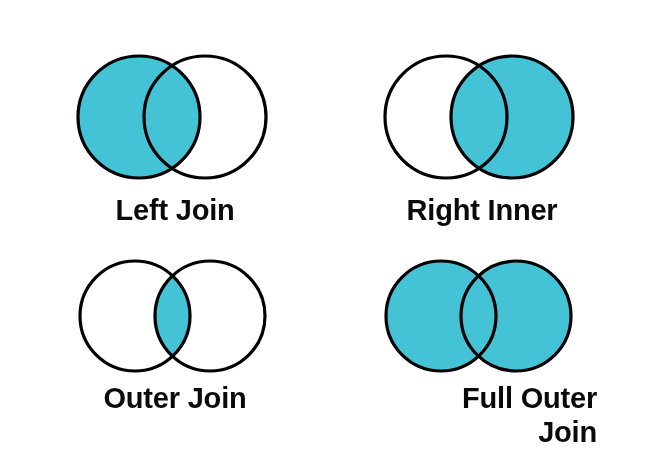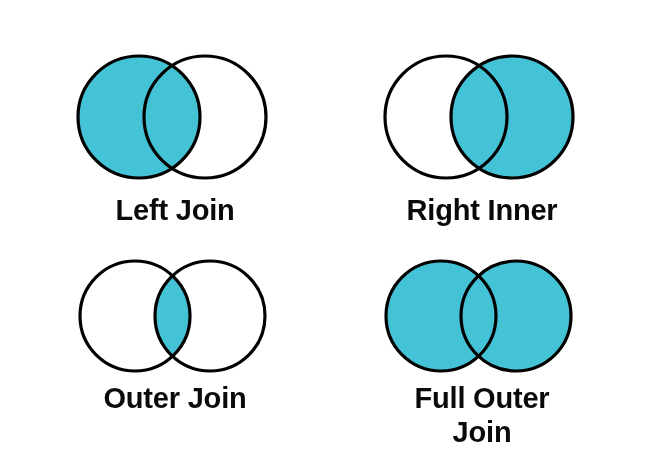--- a/index.html
+++ b/index.html
@@ -40,21 +40,21 @@
   }
   
   #cell-left-join      { left: 70px;  top: 36px;  }
   #cell-right-join     { left: 377px; top: 36px;  }
   #cell-inner-join     { left: 71px;  top: 242px; }
   #cell-full-outer-join{ left: 377px; top: 242px; }
 
   #cap-left-join       { left: 60px;  top: 182px; width: 230px; }
   #cap-right-join      { left: 367px; top: 182px; width: 230px; }
   #cap-inner-join      { left: 60px;  top: 370px; width: 230px; }
-  #cap-full-outer-join { left: 367px; top: 370px; width: 230px; }
+  #cap-full-outer-join { left: 367px; top: 370px; width: 230px; text-align: right; }
 </style>
 </head>
 <body>
 
 <div class="canvas">
 
   <div class="cell" id="cell-left-join">
     <svg class="venn-svg" width="204" height="140" viewBox="0 0 204 140">
       <defs>
         <clipPath id="clip-lj-left">

